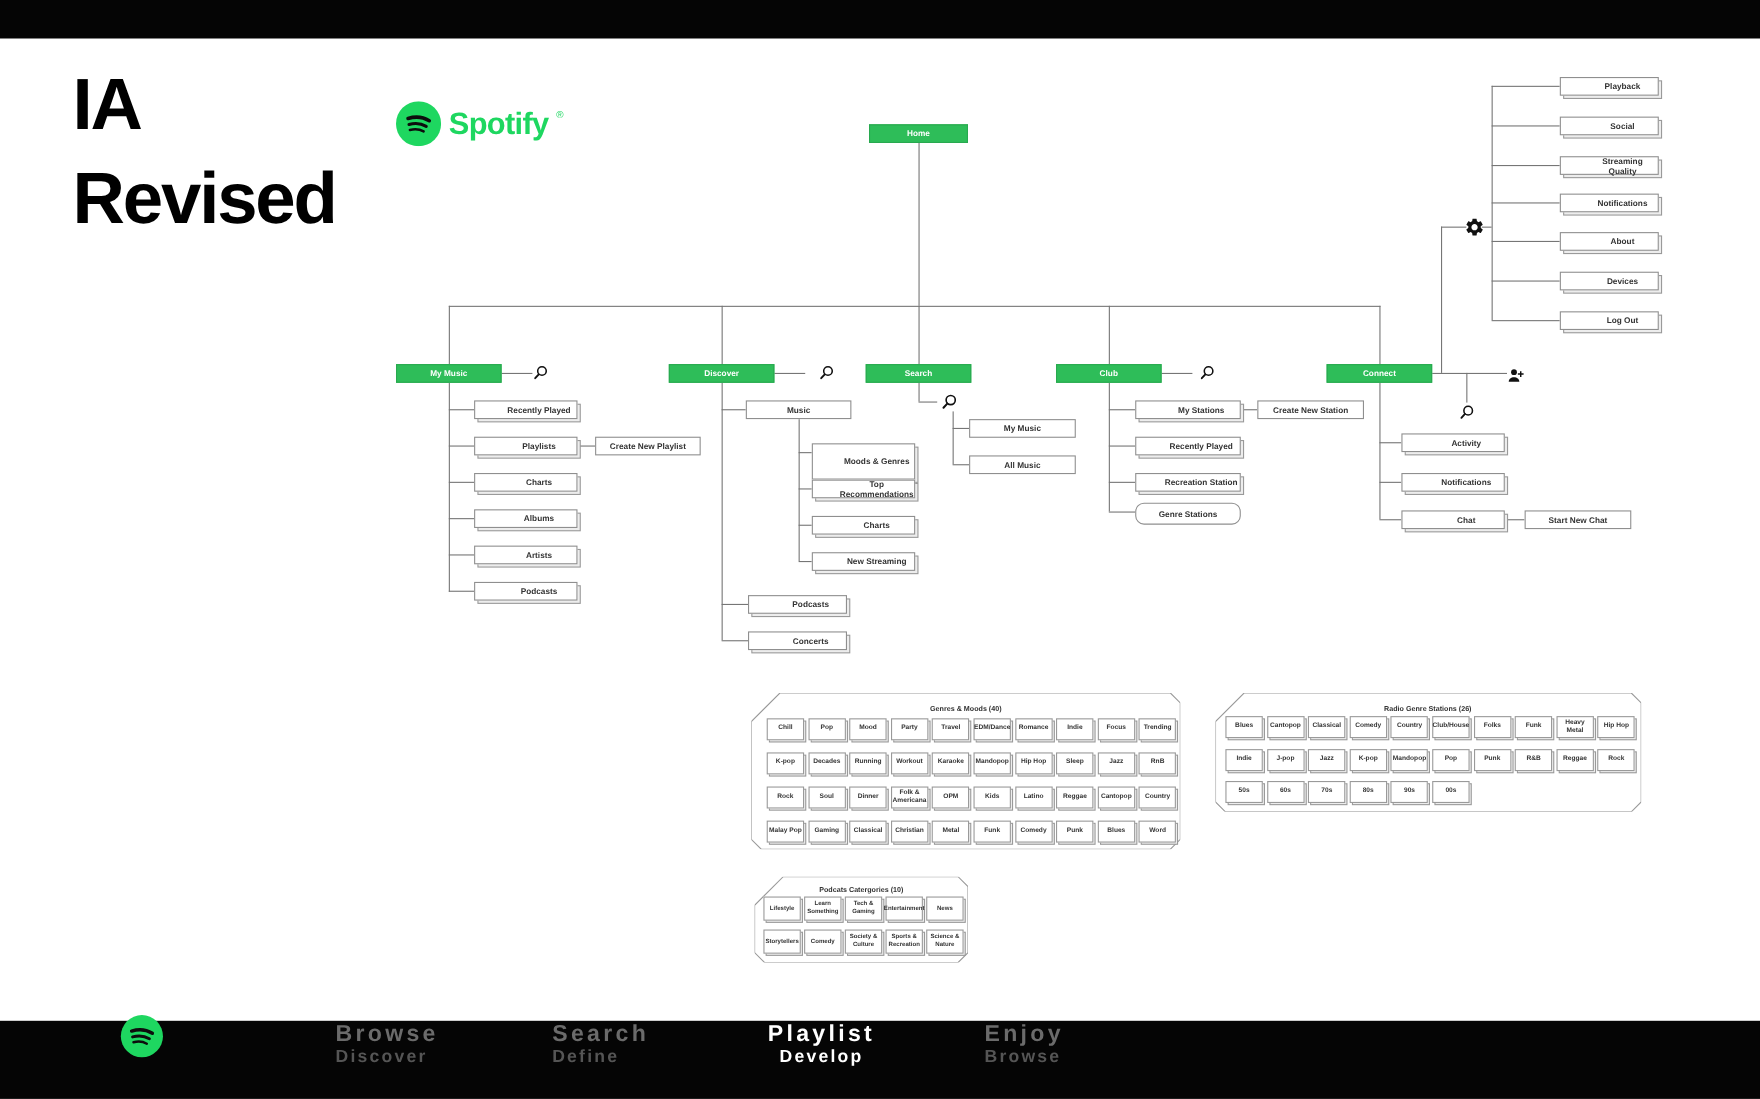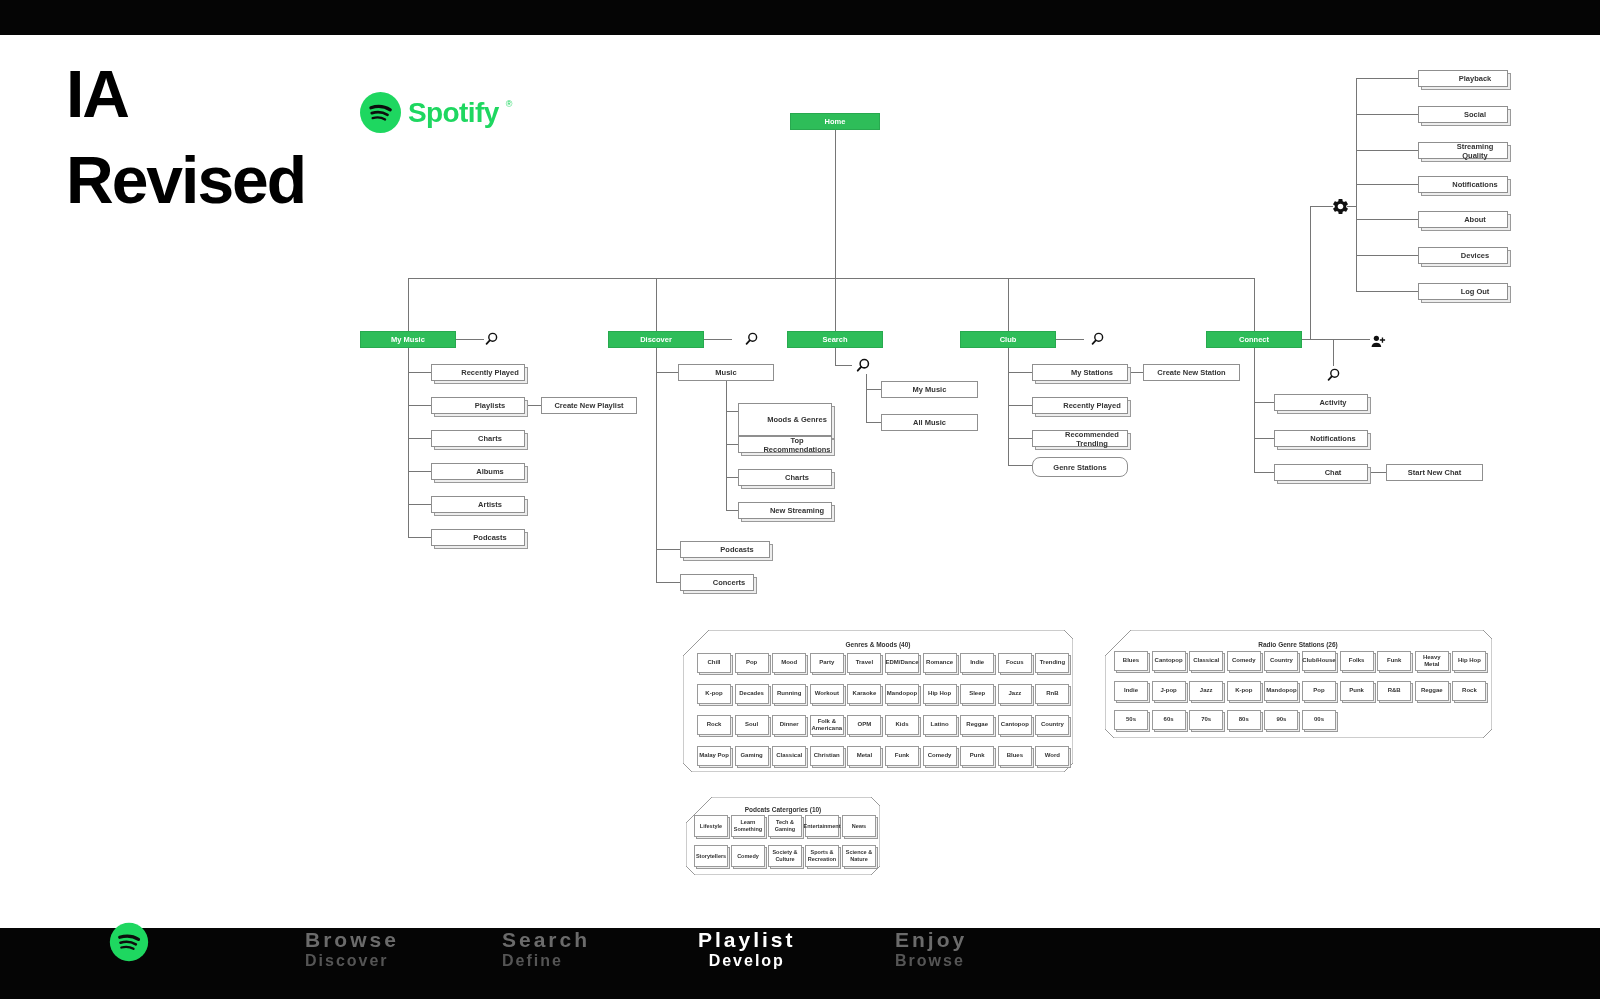--- a/index.html
+++ b/index.html
@@ -125,26 +125,26 @@
       <div class="node d" style="left: 431px; top: 463px; width: 94px; height: 17px;">Albums</div>
       <div class="node d" style="left: 431px; top: 496px; width: 94px; height: 17px;">Artists</div>
       <div class="node d" style="left: 431px; top: 529px; width: 94px; height: 17px;">Podcasts</div>
       <div class="node f" style="left: 541px; top: 397px; width: 96px; height: 17px;">Create New Playlist</div>
       <div class="node f" style="left: 678px; top: 364px; width: 96px; height: 17px;">Music</div>
       <div class="node d" style="left: 738px; top: 403px; width: 94px; height: 33px;">Moods &amp; Genres</div>
       <div class="node d" style="left: 738px; top: 436px; width: 94px; height: 17px;">Top Recommendations</div>
       <div class="node d" style="left: 738px; top: 469px; width: 94px; height: 17px;">Charts</div>
       <div class="node d" style="left: 738px; top: 502px; width: 94px; height: 17px;">New Streaming</div>
       <div class="node d" style="left: 680px; top: 541px; width: 90px; height: 17px;">Podcasts</div>
-      <div class="node d" style="left: 680px; top: 574px; width: 74px; height: 17px; text-align: right;">Concerts</div>
+      <div class="node d" style="left: 680px; top: 574px; width: 90px; height: 17px; text-align: right;">Concerts</div>
       <div class="node f" style="left: 881px; top: 381px; width: 97px; height: 17px;">My Music</div>
       <div class="node f" style="left: 881px; top: 414px; width: 97px; height: 17px;">All Music</div>
       <div class="node d" style="left: 1032px; top: 364px; width: 96px; height: 17px;">My Stations</div>
       <div class="node d" style="left: 1032px; top: 397px; width: 96px; height: 17px;">Recently Played</div>
-      <div class="node d" style="left: 1032px; top: 430px; width: 96px; height: 17px;">Recommended Trending</div>
+      <div class="node d" style="left: 1032px; top: 430px; width: 96px; height: 17px;">Recreation Station</div>
       <div class="node r" style="left: 1032px; top: 457px; width: 96px; height: 20px;">Genre Stations</div>
       <div class="node f" style="left: 1143px; top: 364px; width: 97px; height: 17px;">Create New Station</div>
       <div class="node d" style="left: 1274px; top: 394px; width: 94px; height: 17px;">Activity</div>
       <div class="node d" style="left: 1274px; top: 430px; width: 94px; height: 17px;">Notifications</div>
       <div class="node d" style="left: 1274px; top: 464px; width: 94px; height: 17px;">Chat</div>
       <div class="node f" style="left: 1386px; top: 464px; width: 97px; height: 17px;">Start New Chat</div>
       <div class="node d" style="left: 1418px; top: 70px; width: 90px; height: 17px;">Playback</div>
       <div class="node d" style="left: 1418px; top: 106px; width: 90px; height: 17px;">Social</div>
       <div class="node d" style="left: 1418px; top: 142px; width: 90px; height: 17px;">Streaming Quality</div>
       <div class="node d" style="left: 1418px; top: 176px; width: 90px; height: 17px;">Notifications</div>

